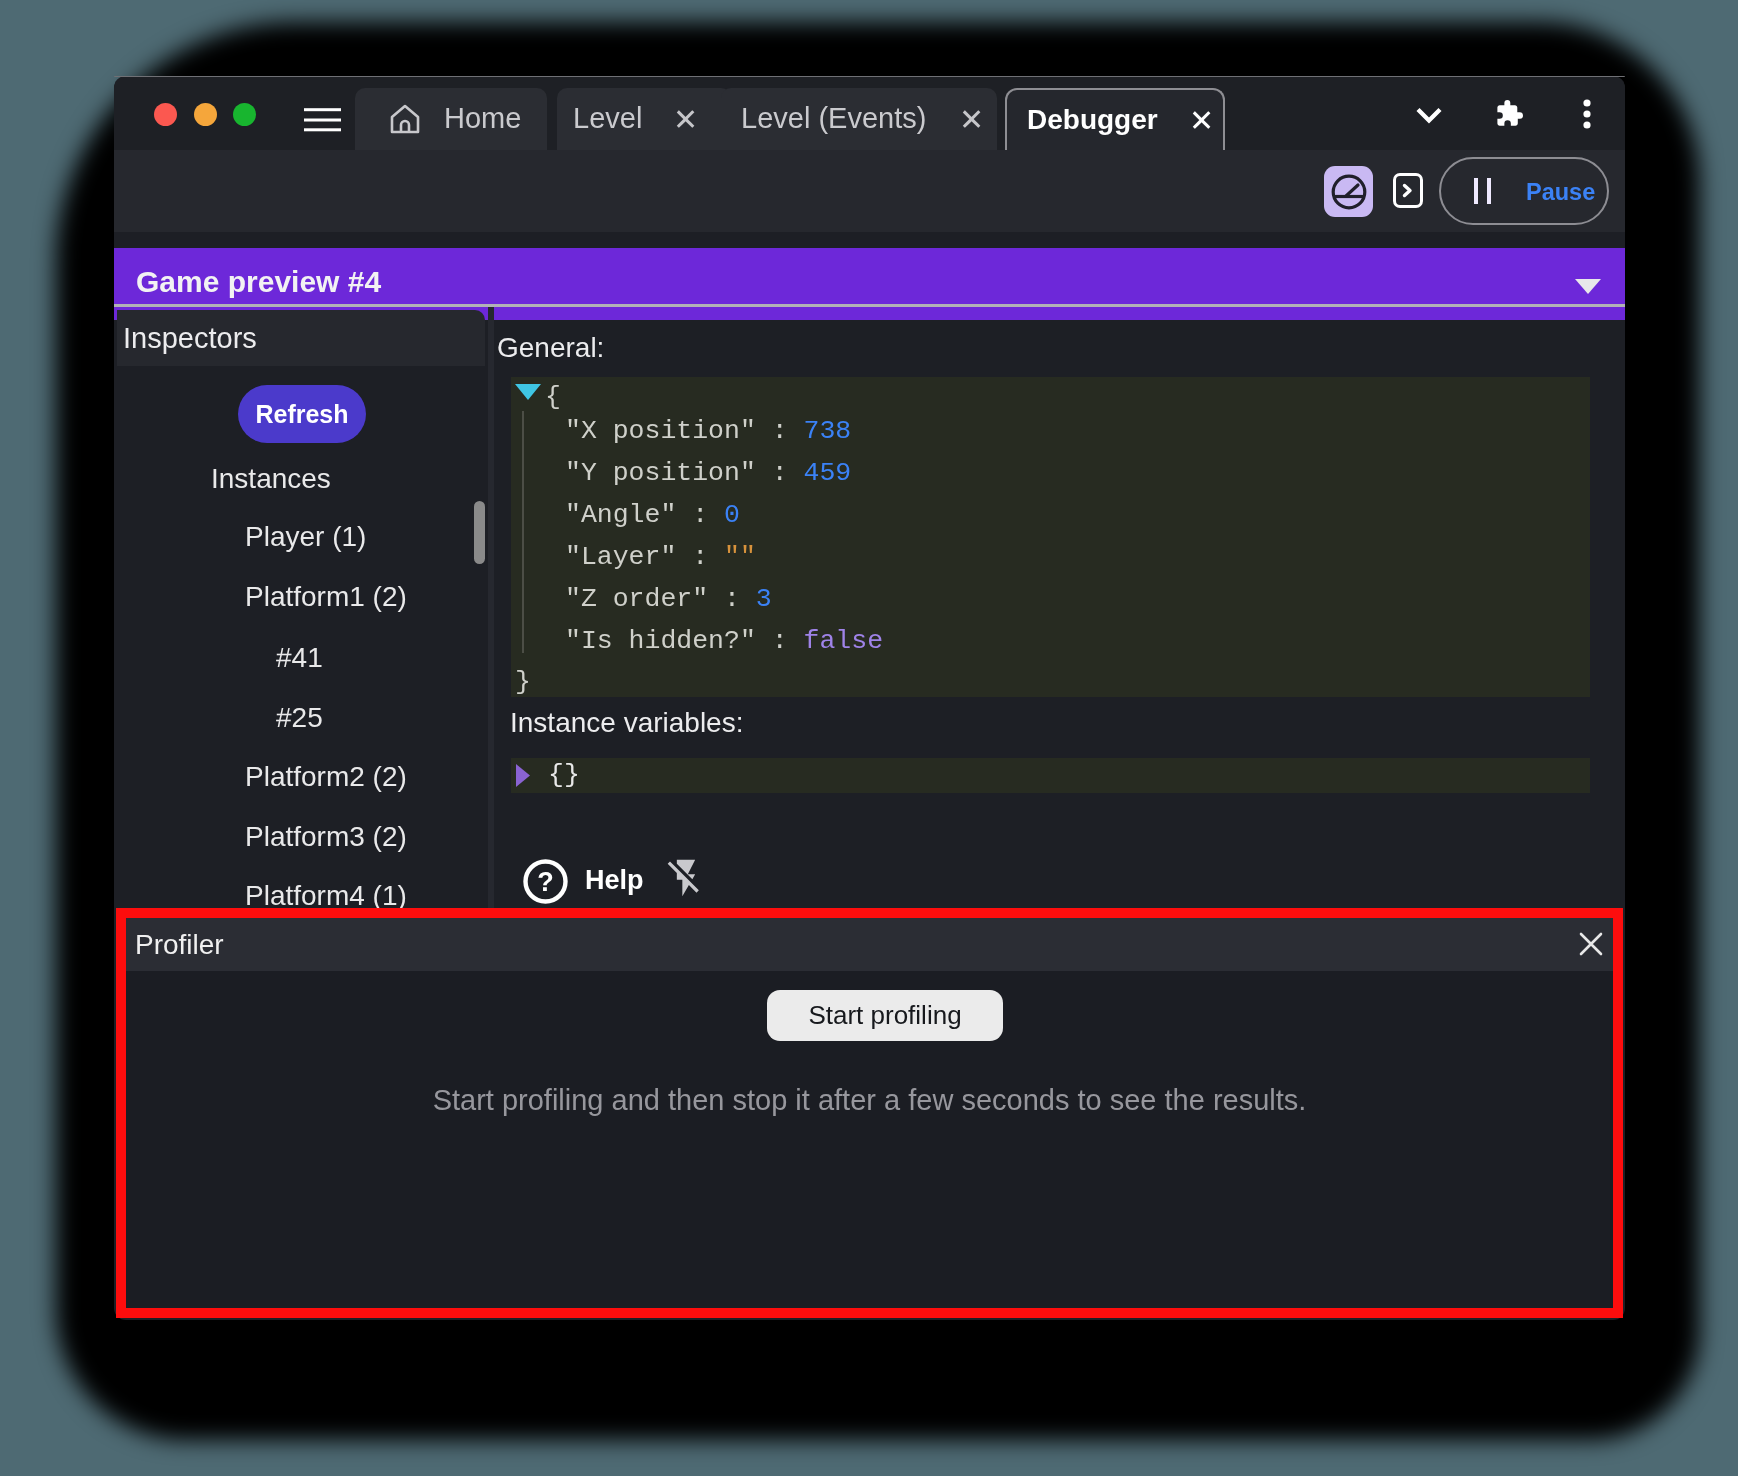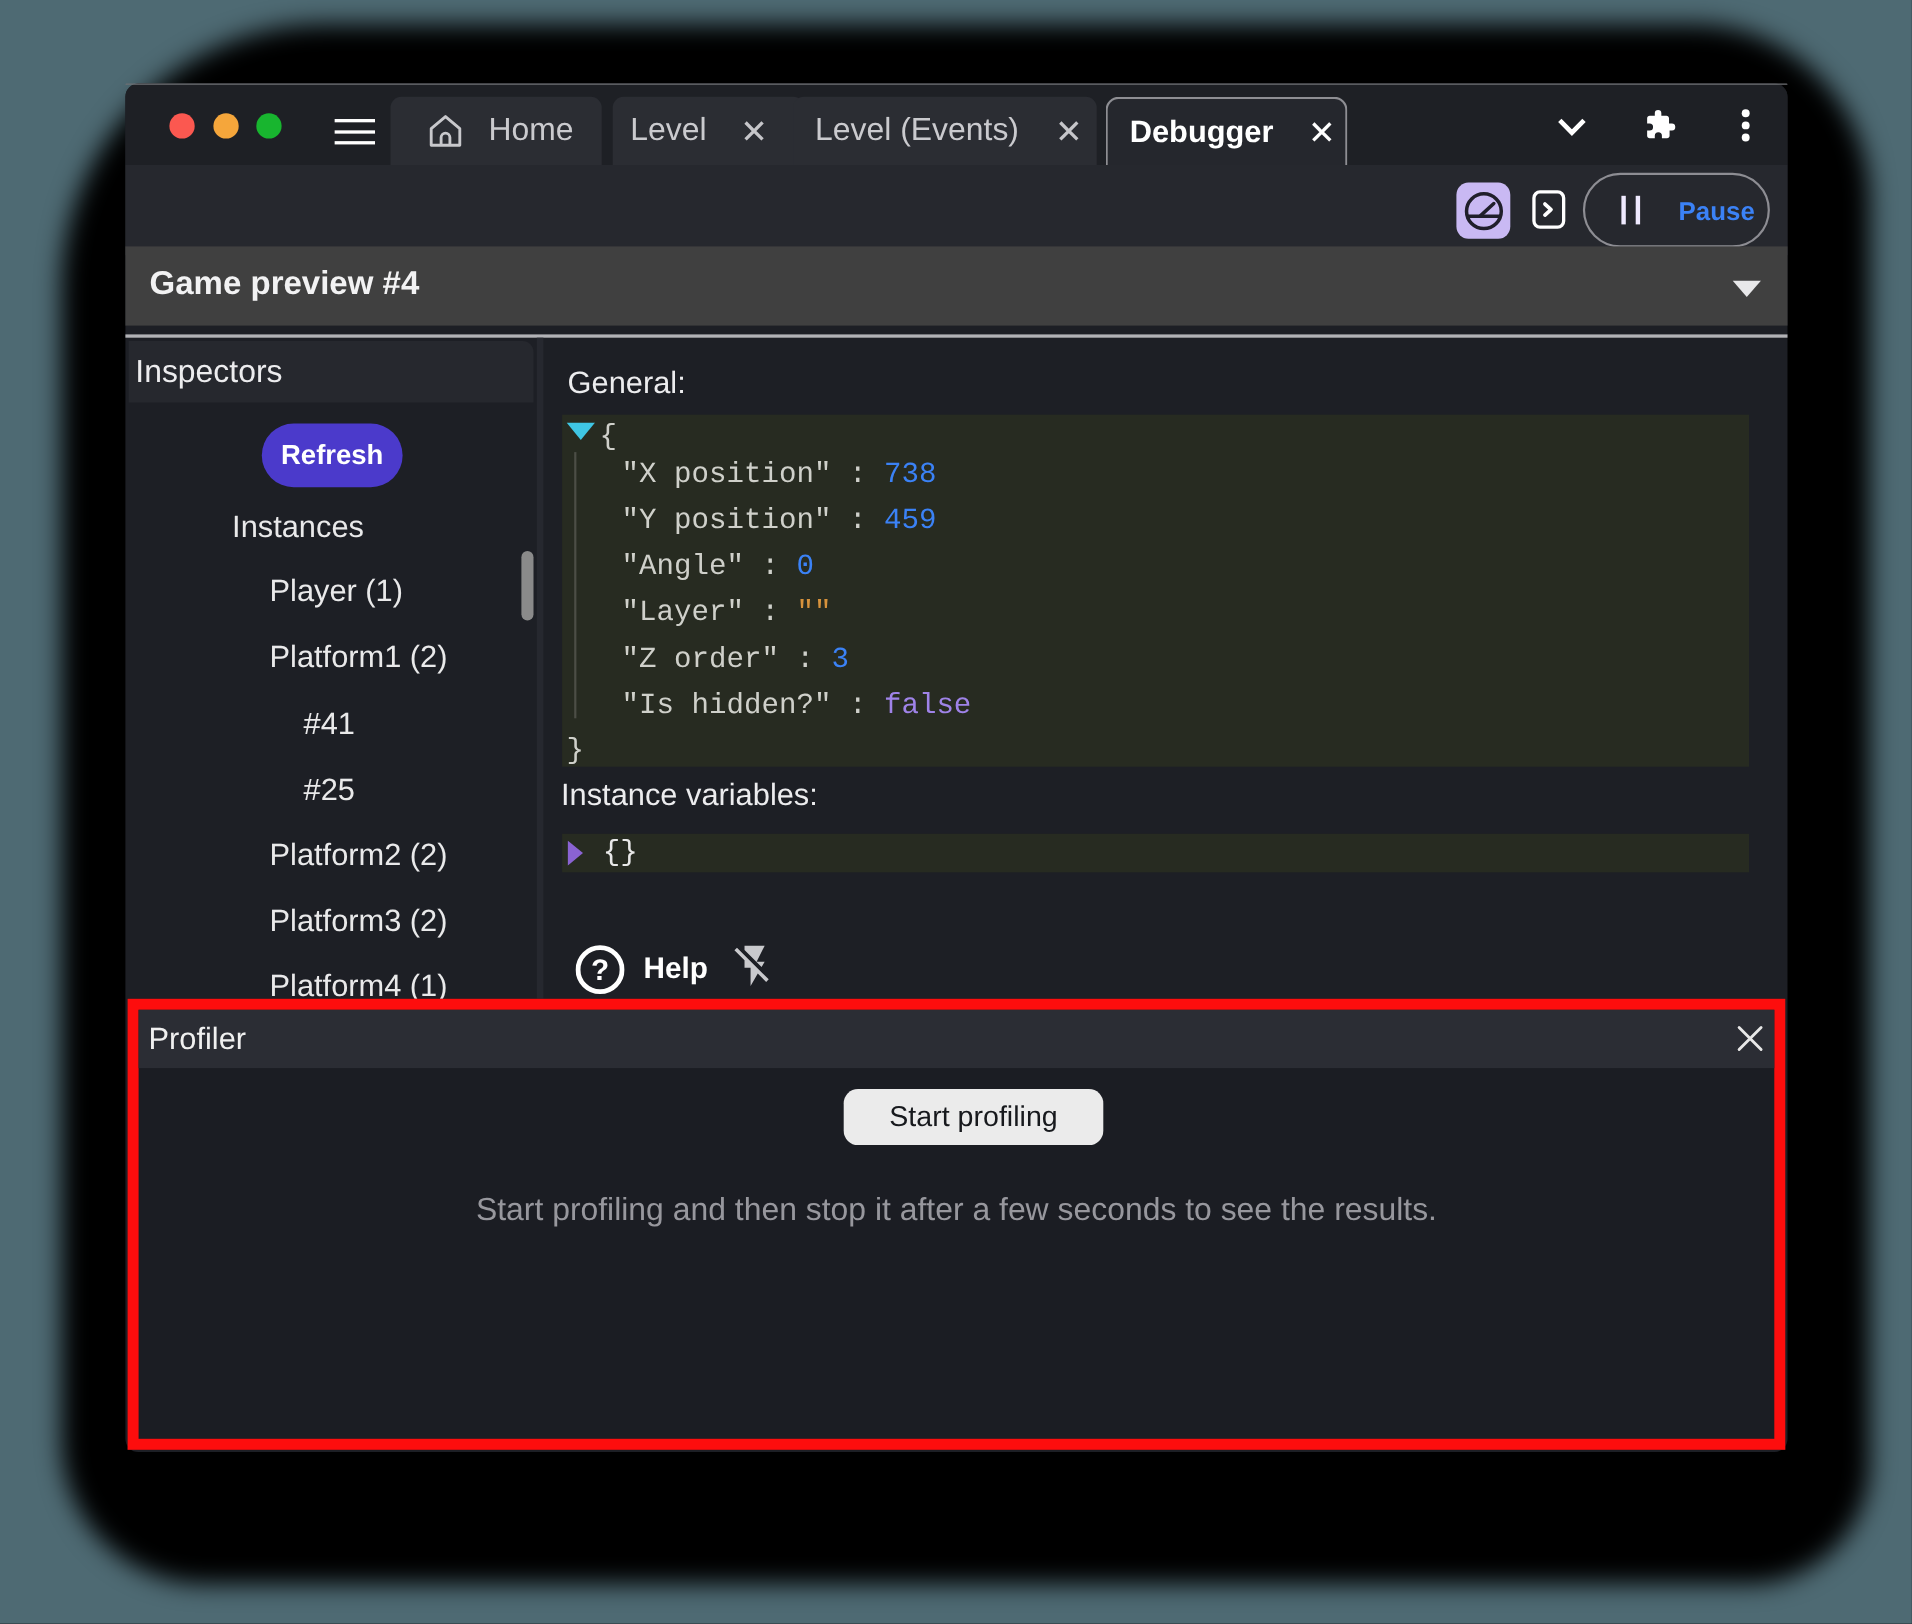--- a/index.html
+++ b/index.html
@@ -3,21 +3,21 @@
 <meta charset="utf-8">
 <style>
 html,body{margin:0;padding:0}
 body{width:1738px;height:1476px;background:#4e6a73;font-family:"Liberation Sans",sans-serif;overflow:hidden;position:relative}
 .blob{position:absolute;left:56px;top:22px;width:1644px;height:1418px;background:#000;border-radius:240px 160px 110px 130px;filter:blur(11px)}
 .win{position:absolute;left:114px;top:76px;width:1511px;height:1244px;background:#1d1f25;border-radius:12px;}
 .win > div{position:absolute}
 .topline{left:0;top:0;width:100%;height:1px;background:#6f7075;border-radius:12px 12px 0 0}
 .titlebar{left:0;top:0;width:100%;height:74px;background:#1e2025;border-radius:12px 12px 0 0}
 .toolbar{left:0;top:74px;width:100%;height:82px;background:#26282e}
-.preview{left:0;top:148px;width:100%;height:72px;background:#404040}
+.preview{left:0;top:172px;width:100%;height:72px;background:#6d28d9}
 .divline{left:0;top:228px;width:100%;height:3px;background:#b2b2b6}
 .light{position:absolute;width:23px;height:23px;border-radius:50%;top:27px}
 .tab{position:absolute;top:12px;height:62px;background:#2b2d33;border-radius:10px 10px 0 0;color:#cacace;font-size:29px}
 .tabx{position:absolute;color:#c6c6ca;font-size:30px;top:14px}
 .sideheader{left:3px;top:234px;width:368px;height:56px;background:#26282e;border-radius:0 10px 0 0;color:#ececee;font-size:29px;line-height:56px}
 .refresh{left:124px;top:309px;width:128px;height:58px;border-radius:29px;background:#4b3acb;color:#fff;font-weight:bold;font-size:25px;text-align:center;line-height:58px}
 .sitem{position:absolute;color:#e9e9ea;font-size:28px;line-height:32px}
 .sbar{left:360px;top:425px;width:11px;height:63px;border-radius:6px;background:#8a8a8a}
 .vdiv{left:374px;top:231px;width:6px;height:601px;background:#26282f}
 .label{color:#ececee;font-size:28px;line-height:32px}
@@ -105,21 +105,21 @@
   <div class="sitem" style="left:97px;top:387px">Instances</div>
   <div class="sitem" style="left:131px;top:445px">Player (1)</div>
   <div class="sitem" style="left:131px;top:505px">Platform1 (2)</div>
   <div class="sitem" style="left:162px;top:566px">#41</div>
   <div class="sitem" style="left:162px;top:626px">#25</div>
   <div class="sitem" style="left:131px;top:685px">Platform2 (2)</div>
   <div class="sitem" style="left:131px;top:745px">Platform3 (2)</div>
   <div class="sitem" style="left:131px;top:804px">Platform4 (1)</div>
   <div class="sbar"></div>
   <div class="vdiv"></div>
-  <div class="label" style="left:402px;top:256px">General:</div>
+  <div class="label" style="left:383px;top:256px">General:</div>
   <div class="codeblock">
     <svg style="position:absolute;left:4px;top:7px" width="26" height="16" viewBox="0 0 26 16" fill="#3fc6e4">
         <path d="M0 0 H26 L13 16 Z"></path>
       </svg>
     <div class="cb" style="left:34px;top:-1px">{</div>
     <div style="position:absolute;left:11px;top:34px;width:2px;height:242px;background:#4c4e46"></div>
     <div class="cb" style="left:54px;top:33px">"X position" : <span class="num">738</span></div>
     <div class="cb" style="left:54px;top:75px">"Y position" : <span class="num">459</span></div>
     <div class="cb" style="left:54px;top:117px">"Angle" : <span class="num">0</span></div>
     <div class="cb" style="left:54px;top:159px">"Layer" : <span class="str">""</span></div>

